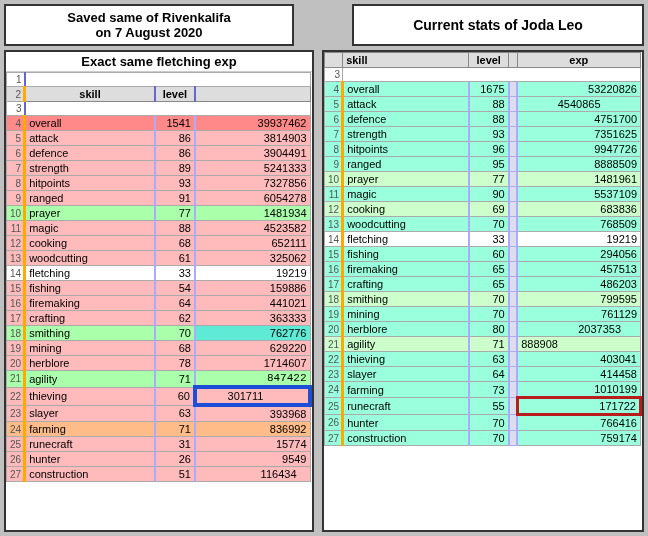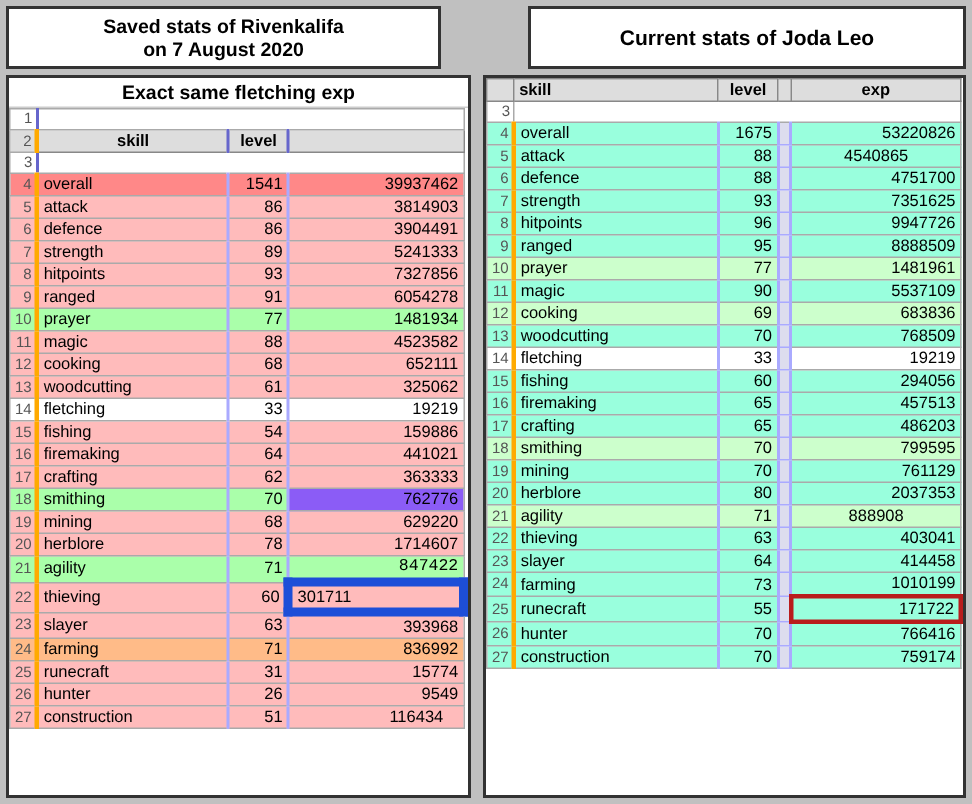--- a/index.html
+++ b/index.html
@@ -73,21 +73,21 @@
       width: 18px;
     }
   </style>
 </head>
 <body>
 
 <div class="outer">
 
   <div class="top-header">
     <div class="saved-box">
-      <span>Saved stats of Rivenkalifa</span><br>
+      <span>Saved same of Rivenkalifa</span><br>
       <span>on 7 August 2020</span>
     </div>
     <div style="width:50px; background:#c0c0c0; display:flex; align-items:center; justify-content:center;">
       
     </div>
     <div class="current-box">
       <span>Current stats of Joda Leo</span>
     </div>
   </div>
 
@@ -195,21 +195,21 @@
             <tr>
       <td class="row-num" style="background:#ffbbbb; border:1px solid #aaa; border-right:2px solid #aaaaff;">17</td>
       <td style="background:#ffbbbb; border:1px solid #aaa; border-left:3px solid #ffaa00; border-right:2px solid #aaaaff; text-align:left; padding-left:3px;">crafting</td>
       <td style="background:#ffbbbb; border:1px solid #aaa; border-right:2px solid #aaaaff; text-align:right; width:40px;">62</td>
       <td style="background:#ffbbbb; border:1px solid #aaa; text-align:right; padding-right:3px;">363333</td>
     </tr>
             <tr>
       <td class="row-num" style="background:#aaffaa; border:1px solid #aaa; border-right:2px solid #aaaaff;">18</td>
       <td style="background:#aaffaa; border:1px solid #aaa; border-left:3px solid #ffaa00; border-right:2px solid #aaaaff; text-align:left; padding-left:3px;">smithing</td>
       <td style="background:#aaffaa; border:1px solid #aaa; border-right:2px solid #aaaaff; text-align:right; width:40px;">70</td>
-      <td style="background:#8b5cf6; border:1px solid #aaa; text-align:right; padding-right:3px;">762776</td>
+      <td style="background:#5eead4; border:1px solid #aaa; text-align:right; padding-right:3px;">762776</td>
     </tr>
             <tr>
       <td class="row-num" style="background:#ffbbbb; border:1px solid #aaa; border-right:2px solid #aaaaff;">19</td>
       <td style="background:#ffbbbb; border:1px solid #aaa; border-left:3px solid #ffaa00; border-right:2px solid #aaaaff; text-align:left; padding-left:3px;">mining</td>
       <td style="background:#ffbbbb; border:1px solid #aaa; border-right:2px solid #aaaaff; text-align:right; width:40px;">68</td>
       <td style="background:#ffbbbb; border:1px solid #aaa; text-align:right; padding-right:3px;">629220</td>
     </tr>
             <tr>
       <td class="row-num" style="background:#ffbbbb; border:1px solid #aaa; border-right:2px solid #aaaaff;">20</td>
       <td style="background:#ffbbbb; border:1px solid #aaa; border-left:3px solid #ffaa00; border-right:2px solid #aaaaff; text-align:left; padding-left:3px;">herblore</td>
@@ -219,21 +219,21 @@
             <tr>
       <td class="row-num" style="background:#aaffaa; border:1px solid #aaa; border-right:2px solid #aaaaff;">21</td>
       <td style="background:#aaffaa; border:1px solid #aaa; border-left:3px solid #ffaa00; border-right:2px solid #aaaaff; text-align:left; padding-left:3px;">agility</td>
       <td style="background:#aaffaa; border:1px solid #aaa; border-right:2px solid #aaaaff; text-align:right; width:40px;">71</td>
       <td style="background:#aaffaa; border:1px solid #aaa; text-align:right; padding-right:3px;font-family:Liberation Mono, monospace;">847422</td>
     </tr>
             <tr>
       <td class="row-num" style="background:#ffbbbb; border:1px solid #aaa; border-right:2px solid #aaaaff;">22</td>
       <td style="background:#ffbbbb; border:1px solid #aaa; border-left:3px solid #ffaa00; border-right:2px solid #aaaaff; text-align:left; padding-left:3px;">thieving</td>
       <td style="background:#ffbbbb; border:1px solid #aaa; border-right:2px solid #aaaaff; text-align:right; width:40px;">60</td>
-      <td style="background:#ffbbbb; border:6px solid #1d4ed8; text-align:left; padding-right:17px;">301711</td>
+      <td style="background:#ffbbbb; border:4px solid #1d4ed8; text-align:center; padding-right:17px;">301711</td>
     </tr>
             <tr>
       <td class="row-num" style="background:#ffbbbb; border:1px solid #aaa; border-right:2px solid #aaaaff;">23</td>
       <td style="background:#ffbbbb; border:1px solid #aaa; border-left:3px solid #ffaa00; border-right:2px solid #aaaaff; text-align:left; padding-left:3px;">slayer</td>
       <td style="background:#ffbbbb; border:1px solid #aaa; border-right:2px solid #aaaaff; text-align:right; width:40px;">63</td>
       <td style="background:#ffbbbb; border:1px solid #aaa; text-align:right; padding-right:3px;">393968</td>
     </tr>
             <tr>
       <td class="row-num" style="background:#ffbb88; border:1px solid #aaa; border-right:2px solid #aaaaff;">24</td>
       <td style="background:#ffbb88; border:1px solid #aaa; border-left:3px solid #ffaa00; border-right:2px solid #aaaaff; text-align:left; padding-left:3px;">farming</td>
@@ -391,28 +391,28 @@
       <td style="background:#99ffdd; border:1px solid #aaa; border-left:3px solid #ffaa00; border-right:2px solid #aaaaff; text-align:left; padding-left:3px;">mining</td>
       <td style="background:#99ffdd; border:1px solid #aaa; border-right:2px solid #aaaaff; text-align:right; width:40px;">70</td>
       <td style="background:#ddddee; width:6px; border:1px solid #aaaaff; border-left:2px solid #aaaaff; border-right:2px solid #aaaaff;"></td>
       <td style="background:#99ffdd; border:1px solid #aaa; text-align:right; padding-right:3px;">761129</td>
     </tr>
             <tr>
       <td class="row-num" style="background:#99ffdd; border:1px solid #aaa; border-right:2px solid #aaaaff;">20</td>
       <td style="background:#99ffdd; border:1px solid #aaa; border-left:3px solid #ffaa00; border-right:2px solid #aaaaff; text-align:left; padding-left:3px;">herblore</td>
       <td style="background:#99ffdd; border:1px solid #aaa; border-right:2px solid #aaaaff; text-align:right; width:40px;">80</td>
       <td style="background:#ddddee; width:6px; border:1px solid #aaaaff; border-left:2px solid #aaaaff; border-right:2px solid #aaaaff;"></td>
-      <td style="background:#99ffdd; border:1px solid #aaa; text-align:right; padding-right:3px;">2037353</td>
+      <td style="background:#99ffdd; border:1px solid #aaa; text-align:right; padding-right:19px;">2037353</td>
     </tr>
             <tr>
       <td class="row-num" style="background:#ccffcc; border:1px solid #aaa; border-right:2px solid #aaaaff;">21</td>
       <td style="background:#ccffcc; border:1px solid #aaa; border-left:3px solid #ffaa00; border-right:2px solid #aaaaff; text-align:left; padding-left:3px;">agility</td>
       <td style="background:#ccffcc; border:1px solid #aaa; border-right:2px solid #aaaaff; text-align:right; width:40px;">71</td>
       <td style="background:#ddddee; width:6px; border:1px solid #aaaaff; border-left:2px solid #aaaaff; border-right:2px solid #aaaaff;"></td>
-      <td style="background:#ccffcc; border:1px solid #aaa; text-align:center; padding-right:3px;">888908</td>
+      <td style="background:#ccffcc; border:1px solid #aaa; text-align:left; padding-right:3px;">888908</td>
     </tr>
             <tr>
       <td class="row-num" style="background:#99ffdd; border:1px solid #aaa; border-right:2px solid #aaaaff;">22</td>
       <td style="background:#99ffdd; border:1px solid #aaa; border-left:3px solid #ffaa00; border-right:2px solid #aaaaff; text-align:left; padding-left:3px;">thieving</td>
       <td style="background:#99ffdd; border:1px solid #aaa; border-right:2px solid #aaaaff; text-align:right; width:40px;">63</td>
       <td style="background:#ddddee; width:6px; border:1px solid #aaaaff; border-left:2px solid #aaaaff; border-right:2px solid #aaaaff;"></td>
       <td style="background:#99ffdd; border:1px solid #aaa; text-align:right; padding-right:3px;">403041</td>
     </tr>
             <tr>
       <td class="row-num" style="background:#99ffdd; border:1px solid #aaa; border-right:2px solid #aaaaff;">23</td>

